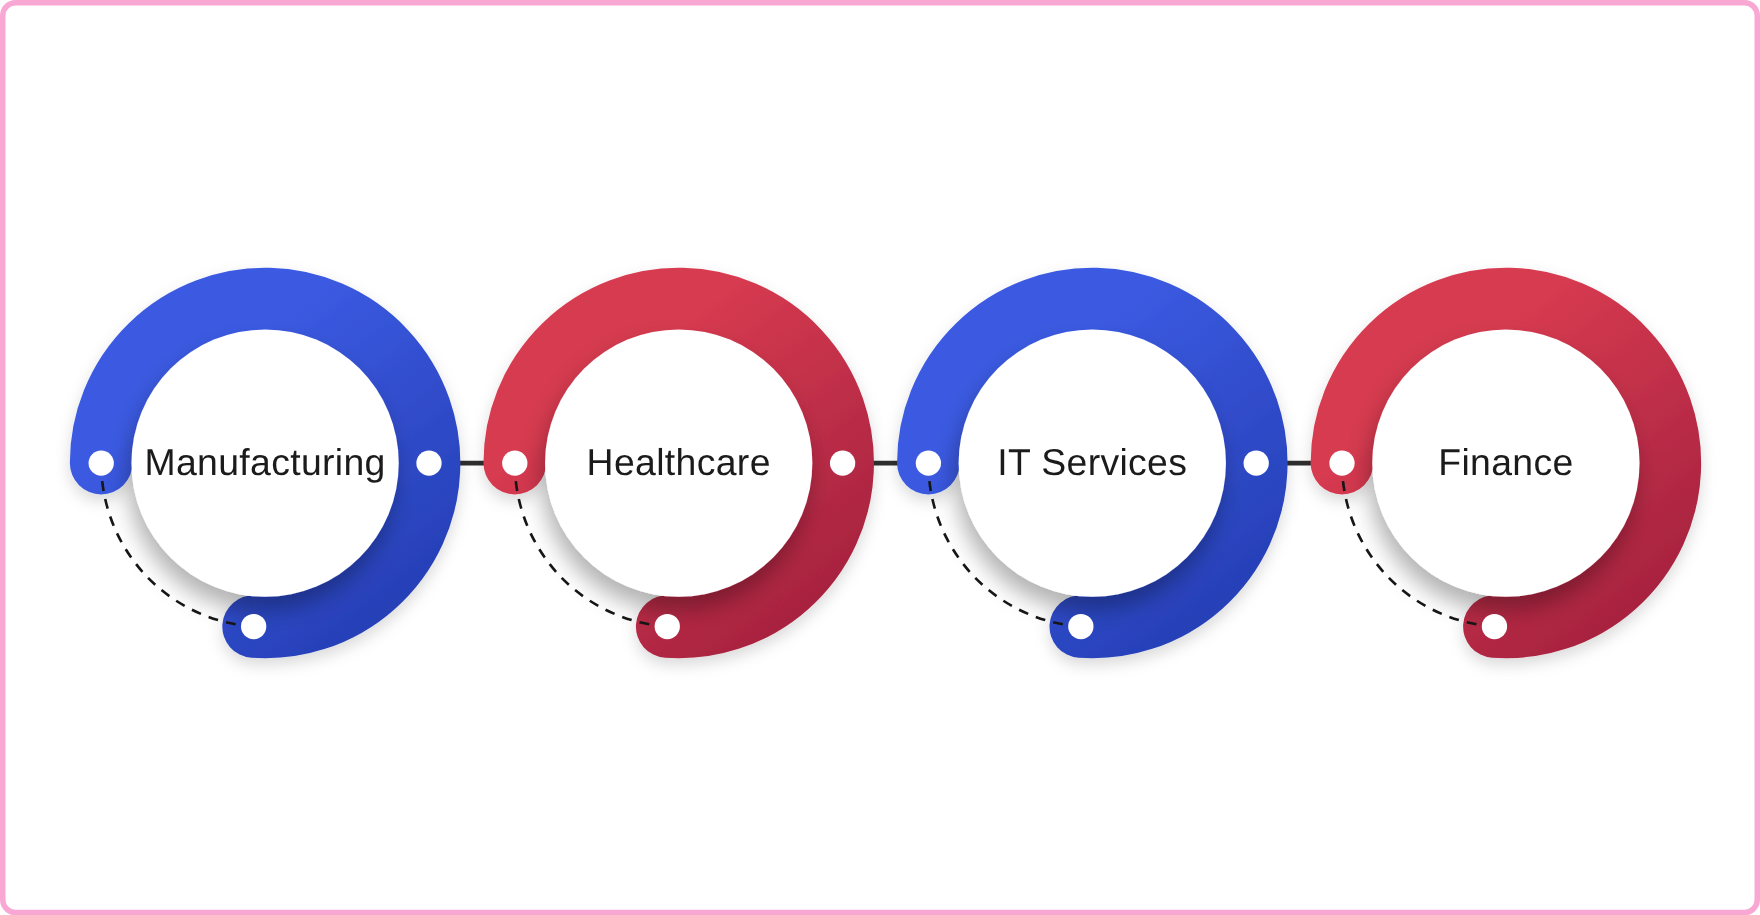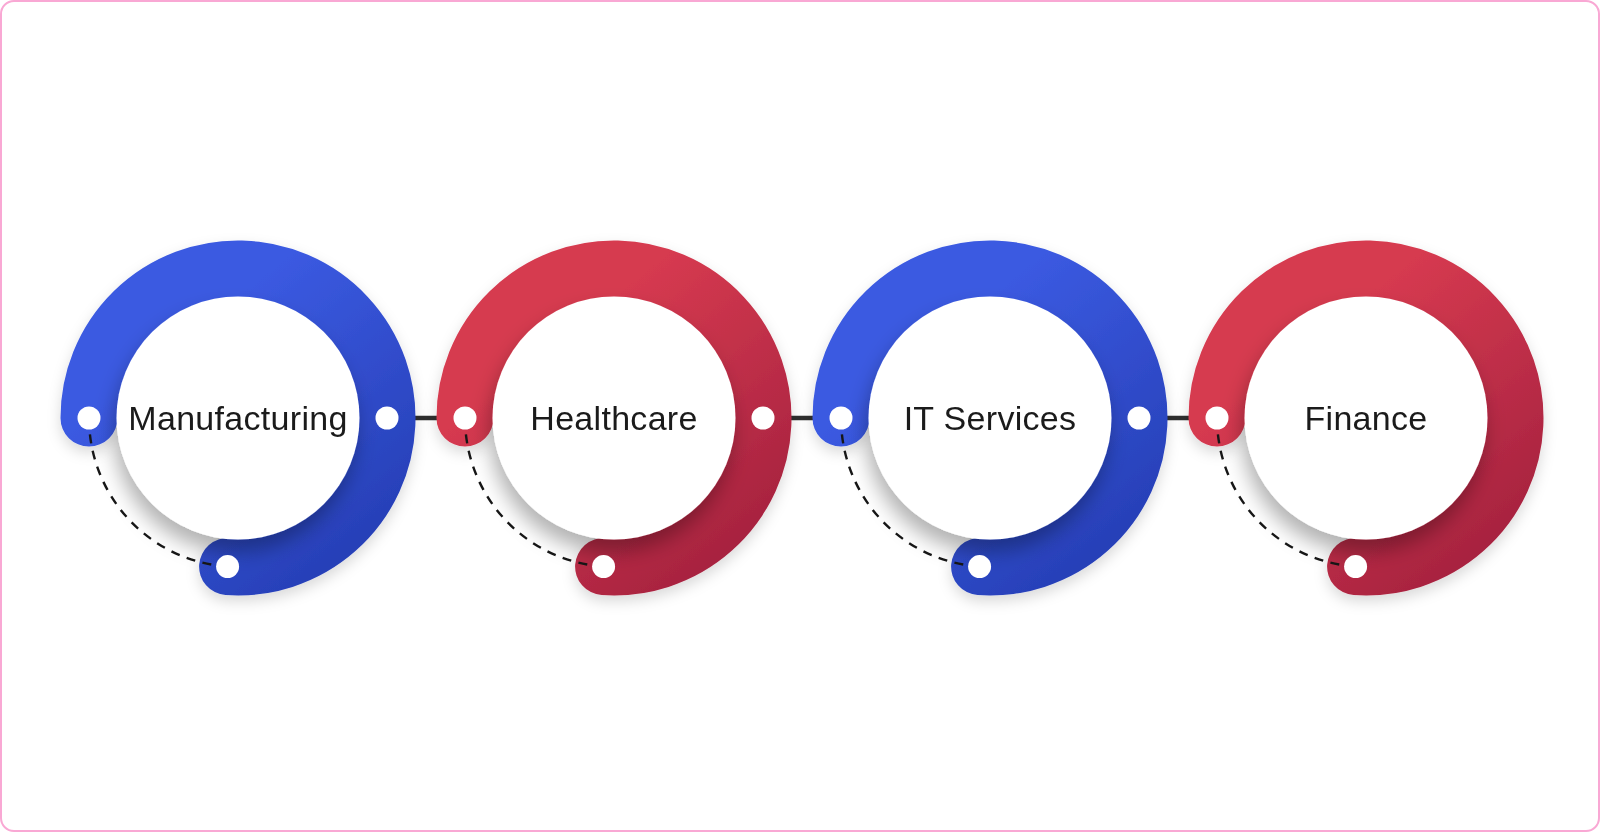--- a/index.html
+++ b/index.html
@@ -1,21 +1,21 @@
 <!DOCTYPE html>
 <html><head>
 <meta charset="utf-8">
 <style>
   html, body { margin: 0; padding: 0; background: #ffffff; }
   .canvas {
     position: relative;
     width: 1600px;
     height: 832px;
     background: #ffffff;
-    border: 2px solid #f9a8d4;
+    border: 5px solid #f9a8d4;
     border-radius: 14px;
     box-sizing: border-box;
     overflow: hidden;
   }
   svg { display: block; }
   .band { fill: none; stroke-width: 57; stroke-linecap: round; }
   .dash-arc { fill: none; stroke-width: 2.4; stroke-dasharray: 9 7.5; }
   .connector { stroke-width: 4.4; stroke-linecap: round; }
   .ring-label {
     font-family: "Liberation Sans", "DejaVu Sans", sans-serif;

